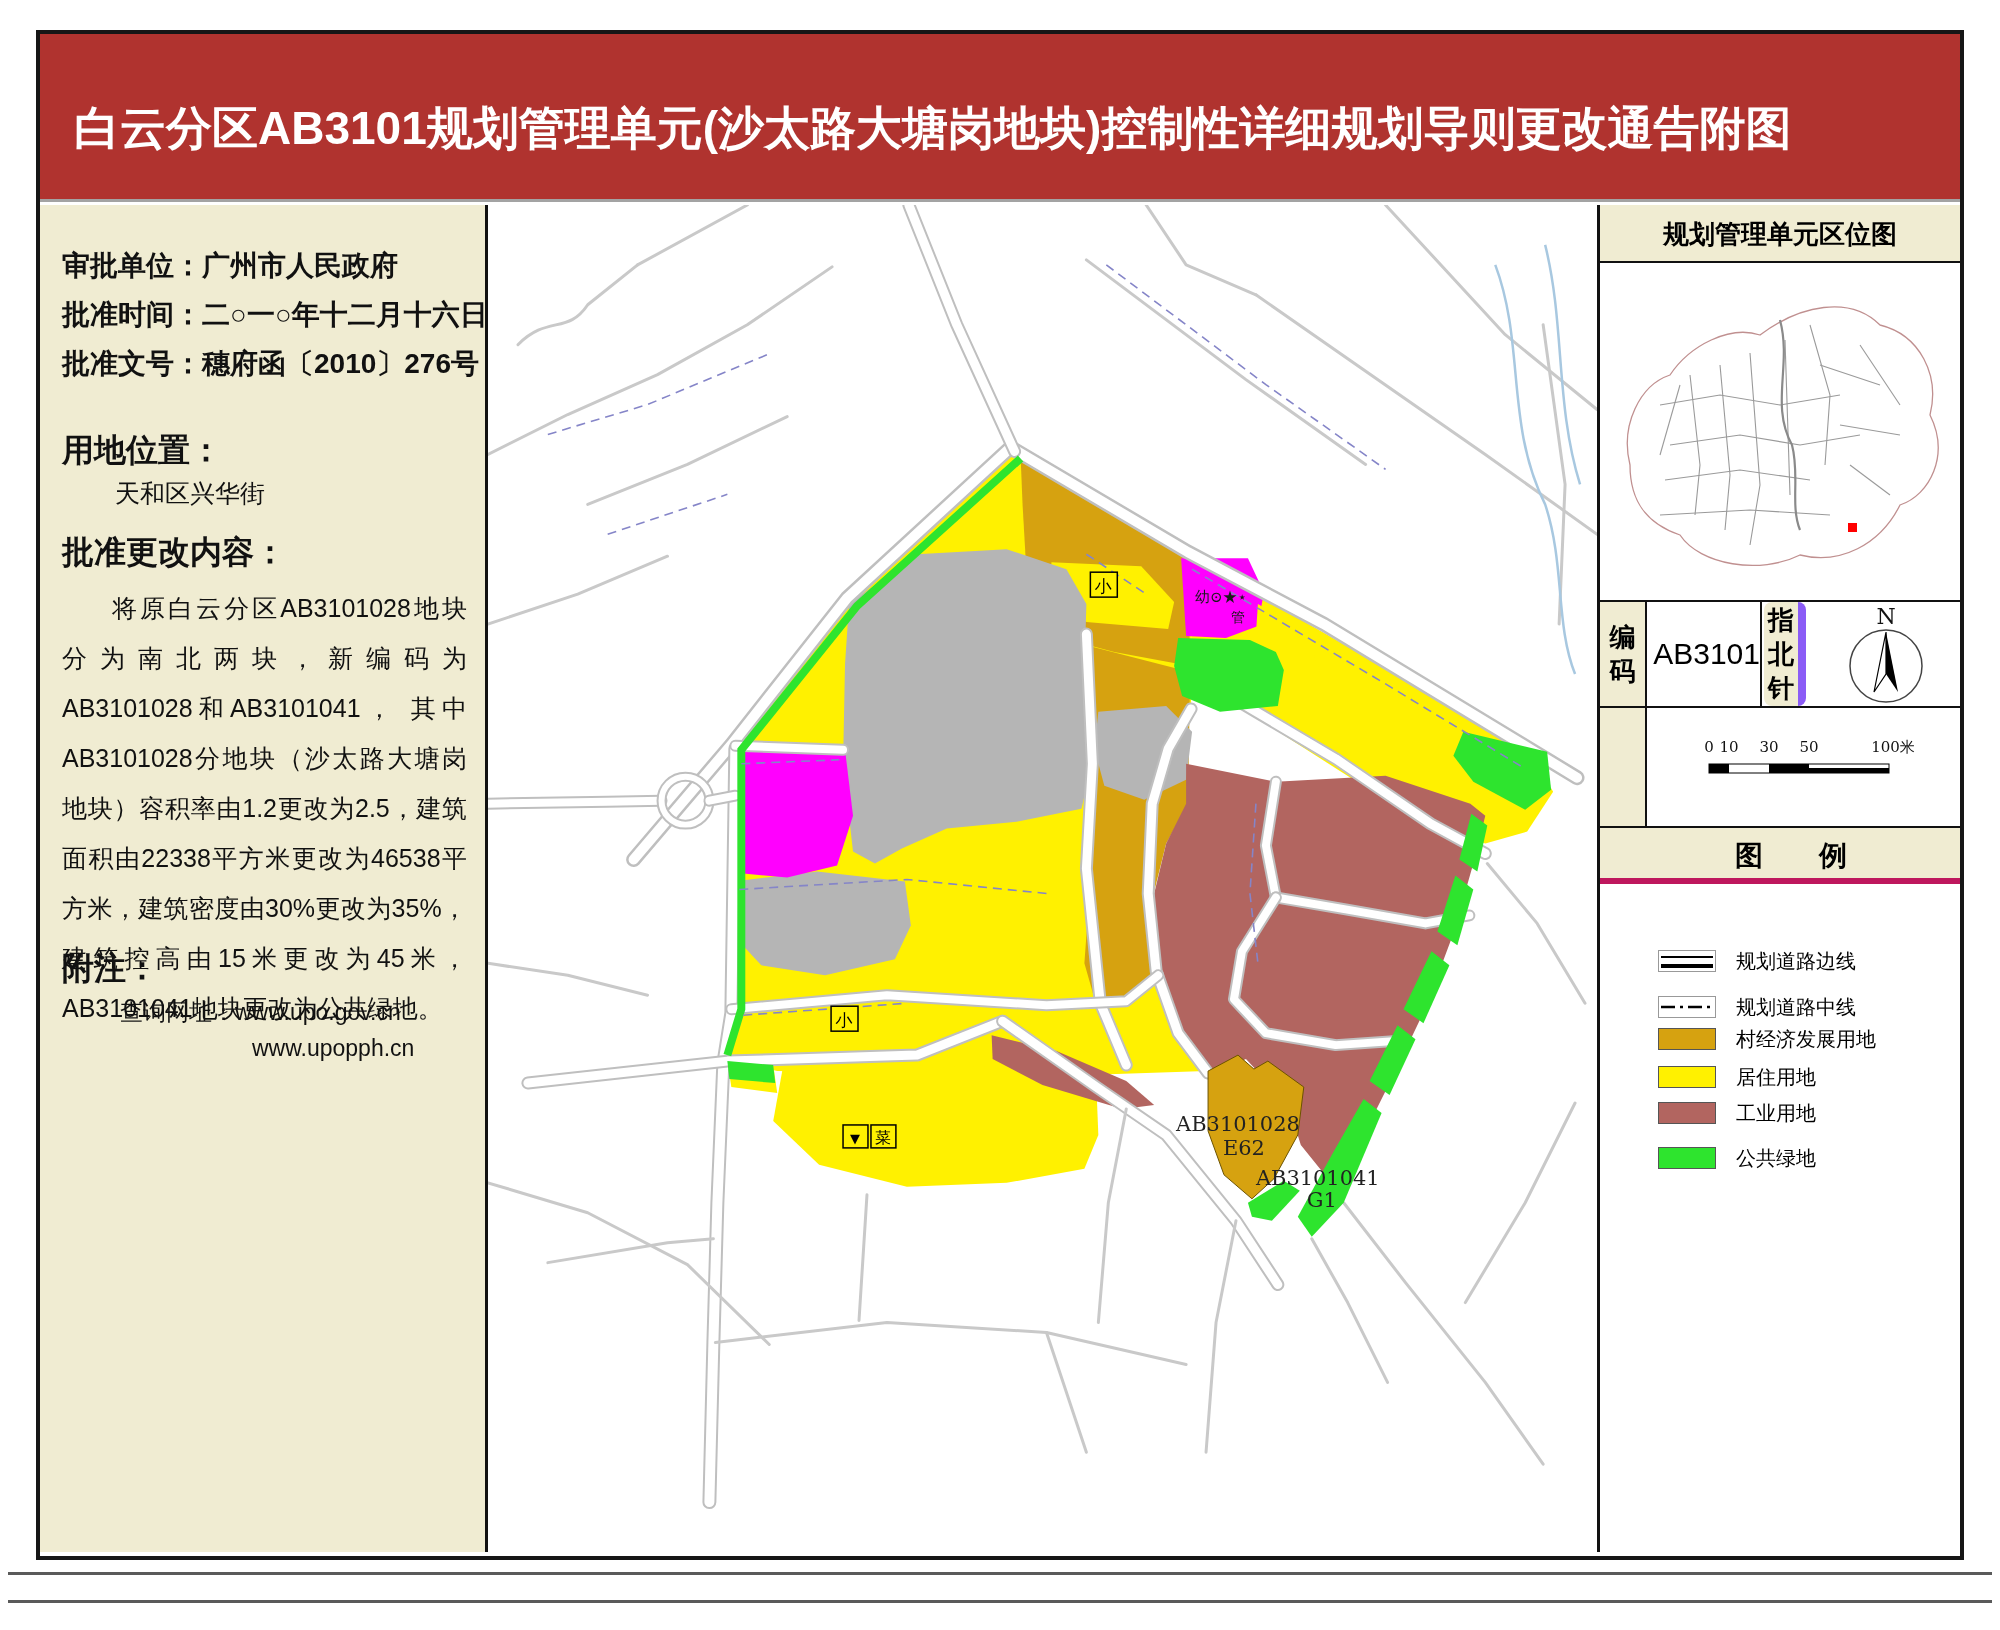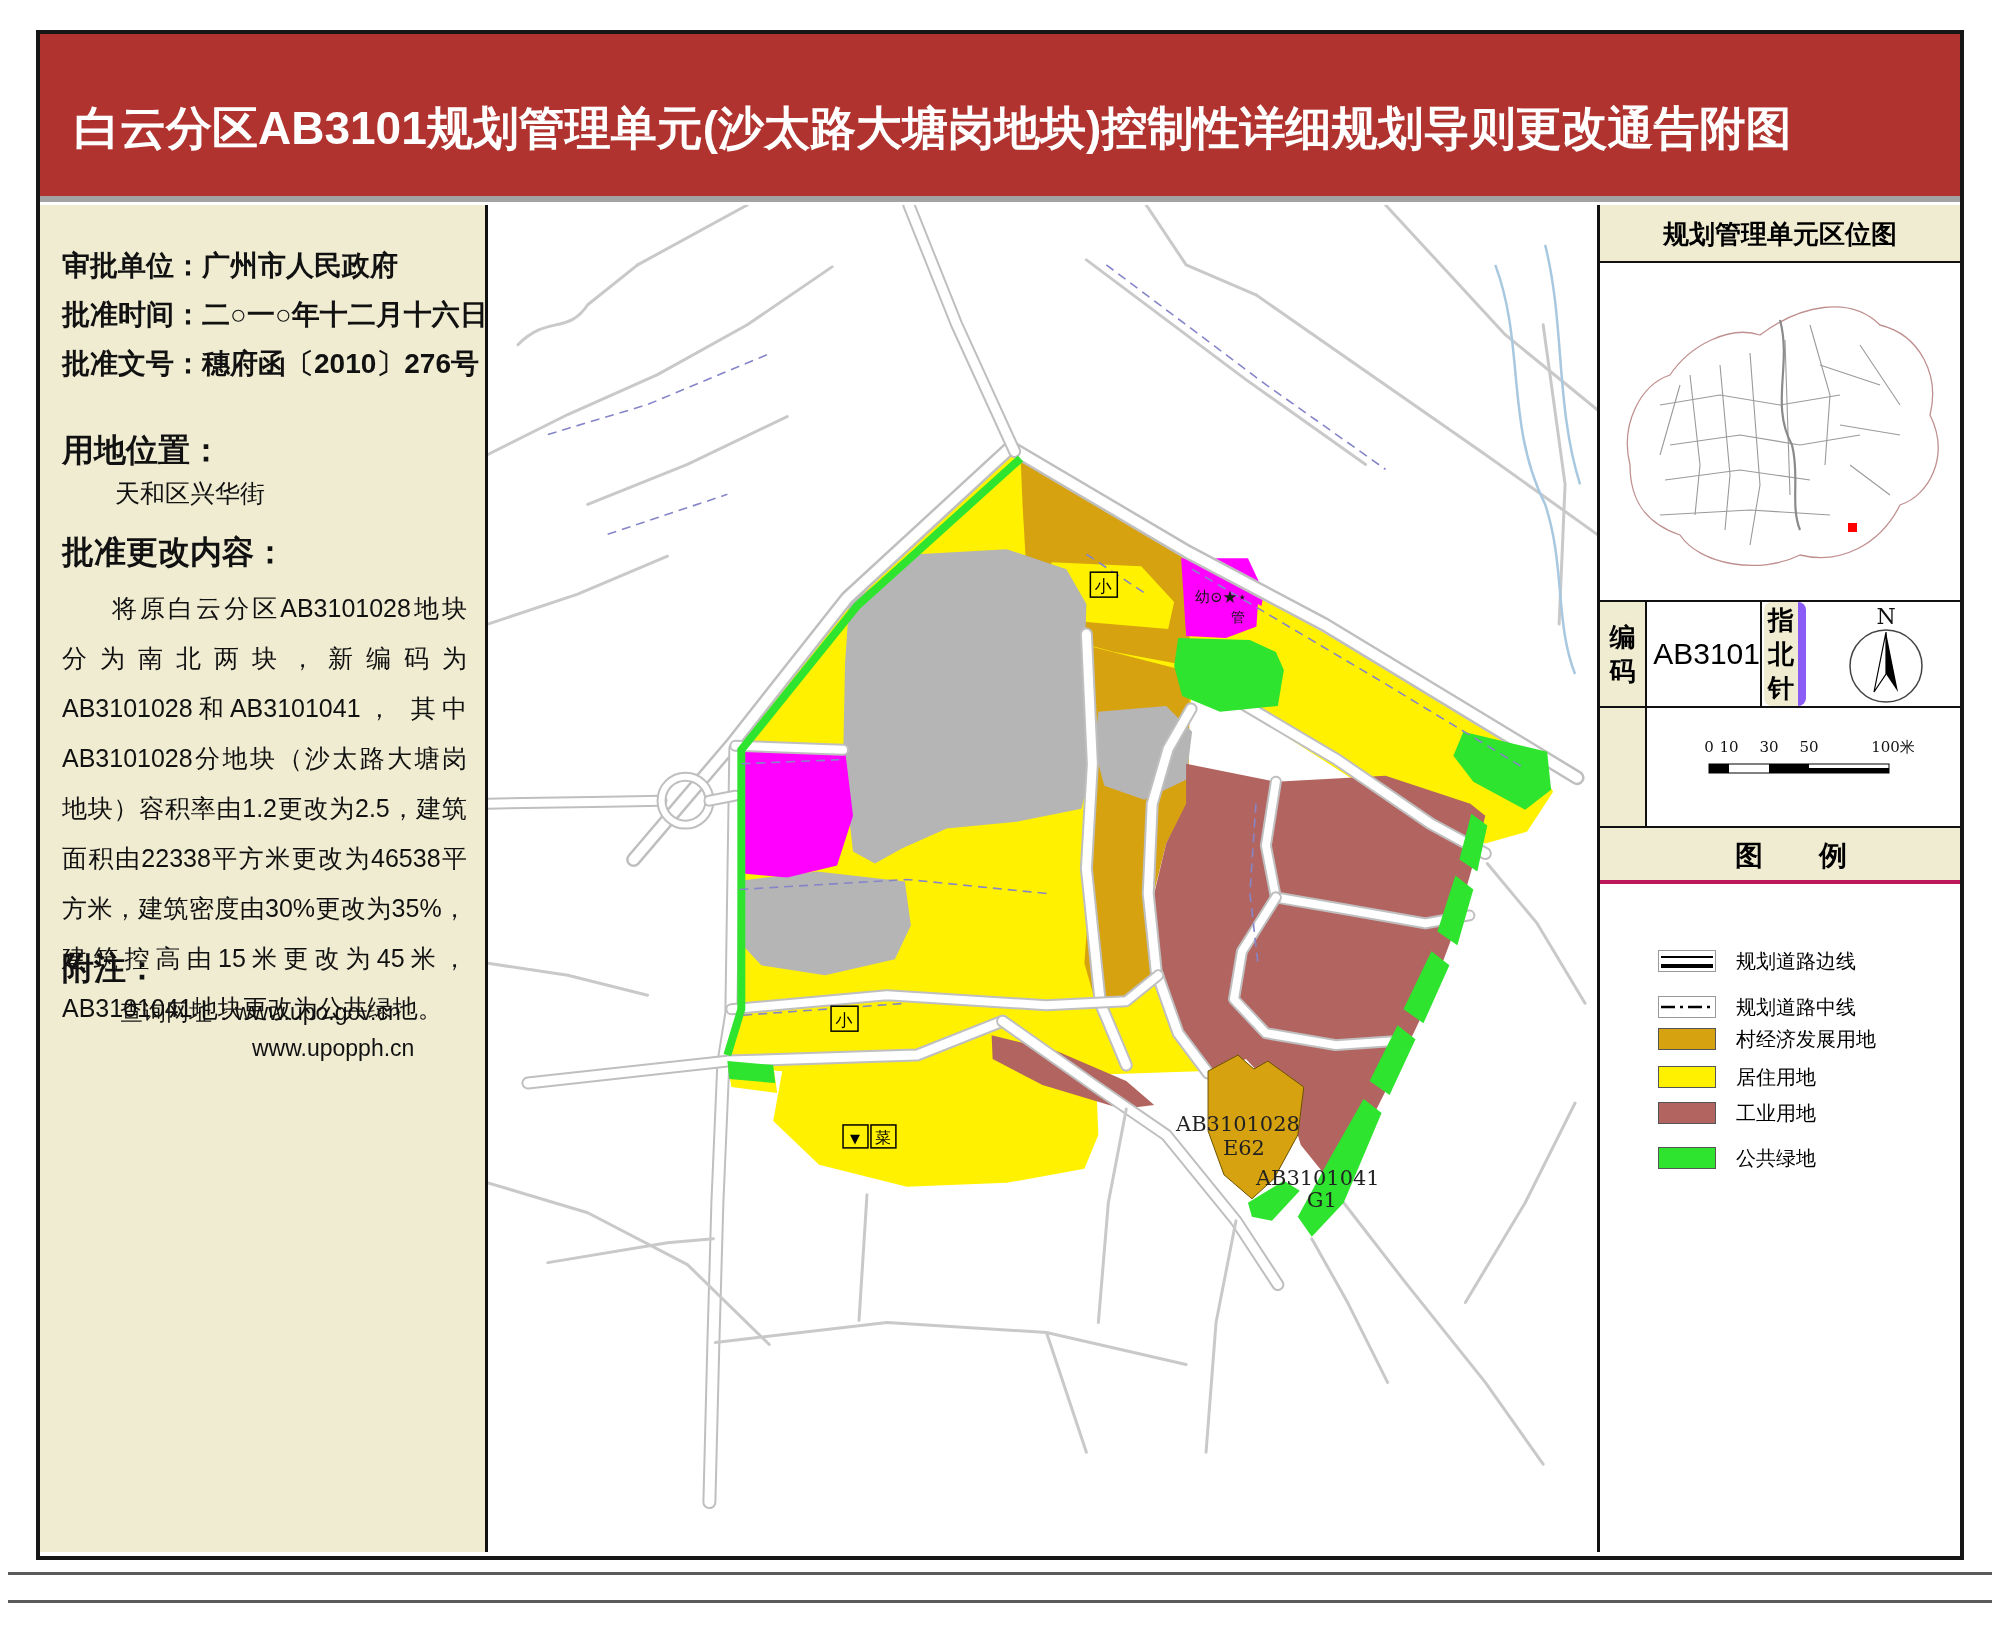--- a/index.html
+++ b/index.html
@@ -1,18 +1,18 @@
 <!DOCTYPE html>
 <html><head>
 <meta charset="utf-8">
 <style>
   html,body{margin:0;padding:0;background:#e8e8e8;}
   #page{position:relative;width:2000px;height:1630px;background:#ffffff;font-family:"Liberation Sans",sans-serif;overflow:hidden;}
   #frame{position:absolute;left:36px;top:30px;width:1920px;height:1522px;border:4px solid #161616;background:#fff;}
-  #titlebar{position:absolute;left:0;top:0;width:100%;height:168px;background:#B0332F;border-bottom:6px solid #a3a3a3;box-sizing:border-box;}
+  #titlebar{position:absolute;left:0;top:0;width:100%;height:168px;background:#B0332F;border-bottom:3px solid #a3a3a3;box-sizing:border-box;}
   #titlebar .t{position:absolute;left:34px;top:0;height:168px;line-height:188px;font-size:46px;font-weight:bold;color:#ffffff;letter-spacing:0px;white-space:nowrap;}
   #content{position:absolute;left:0;top:171px;width:1920px;height:1347px;}
   .panel{position:absolute;top:0;height:1347px;box-sizing:border-box;}
   #leftPanel{left:0;width:448px;background:#F0ECD2;border-right:3px solid #111;}
   #mapPanel{left:448px;width:1112px;background:#ffffff;border-right:3px solid #111;}
   #rightPanel{left:1560px;width:360px;background:#ffffff;}
   
   .lp{position:absolute;left:22px;color:#111;}
   .lp-info{top:36px;font-size:28px;font-weight:bold;line-height:49px;white-space:nowrap;}
   .lp-h{font-size:32px;font-weight:bold;white-space:nowrap;}
@@ -23,21 +23,21 @@
   .lp-note-h{top:742px;}
   .lp-q{top:792px;left:80px;font-size:23px;white-space:nowrap;}
   .lp-u2{top:830px;left:212px;font-size:23px;white-space:nowrap;}
   
   .rp-sec{position:absolute;left:0;width:360px;box-sizing:border-box;}
   .beige{background:#F0ECD2;}
   #rpTitle{top:0;height:58px;border-bottom:2px solid #111;text-align:center;line-height:58px;font-size:26px;font-weight:bold;}
   #rpLoc{top:60px;height:335px;background:#fff;}
   #rpRow1{top:395px;height:108px;border-top:2px solid #111;border-bottom:2px solid #111;}
   #rpRow2{top:503px;height:120px;border-bottom:2px solid #111;}
-  #rpLegendTitle{top:623px;height:56px;border-bottom:4px solid #be185d;text-align:center;line-height:56px;font-size:28px;font-weight:bold;letter-spacing:14px;padding-left:36px;}
+  #rpLegendTitle{top:623px;height:56px;border-bottom:6px solid #be185d;text-align:center;line-height:56px;font-size:28px;font-weight:bold;letter-spacing:14px;padding-left:36px;}
   #rpLegend{top:679px;height:668px;background:#fff;}
   .cell{position:absolute;top:0;height:100%;box-sizing:border-box;}
   .vlabel{display:flex;align-items:center;justify-content:center;font-size:26px;font-weight:bold;}
   .vlabel span{width:28px;word-break:break-all;line-height:34px;text-align:center;}
   .leg-row{position:absolute;left:58px;height:30px;display:flex;align-items:center;}
   .leg-sym{width:58px;height:22px;margin-right:20px;position:relative;box-sizing:border-box;flex:none;}
   .leg-label{font-size:20px;white-space:nowrap;}
   .sym-box{border:1px solid #999;background:#fff;width:58px;height:22px;}
   .sw{border:1px solid #555;}
   .sw-village{background:#D6A210;}

